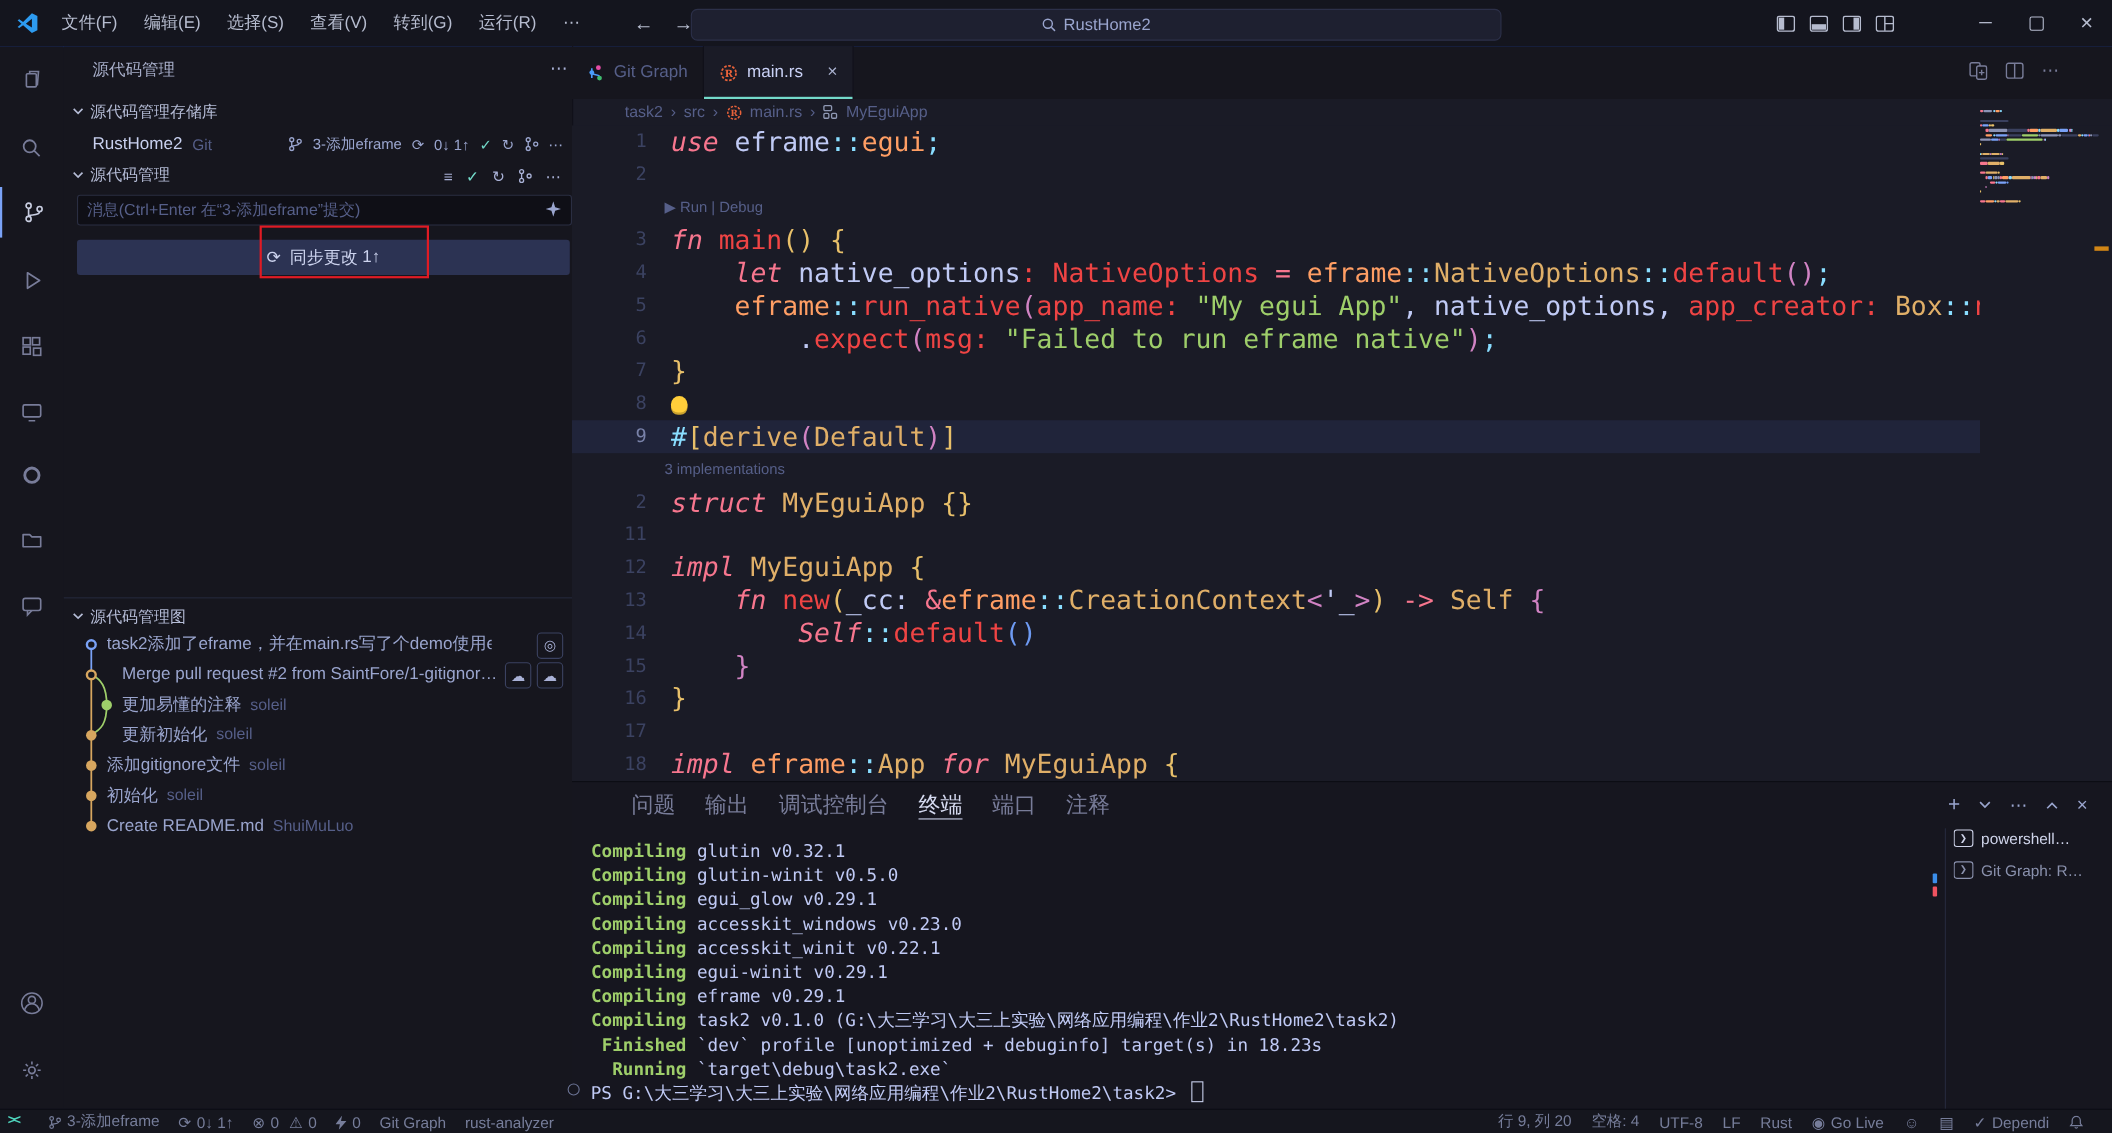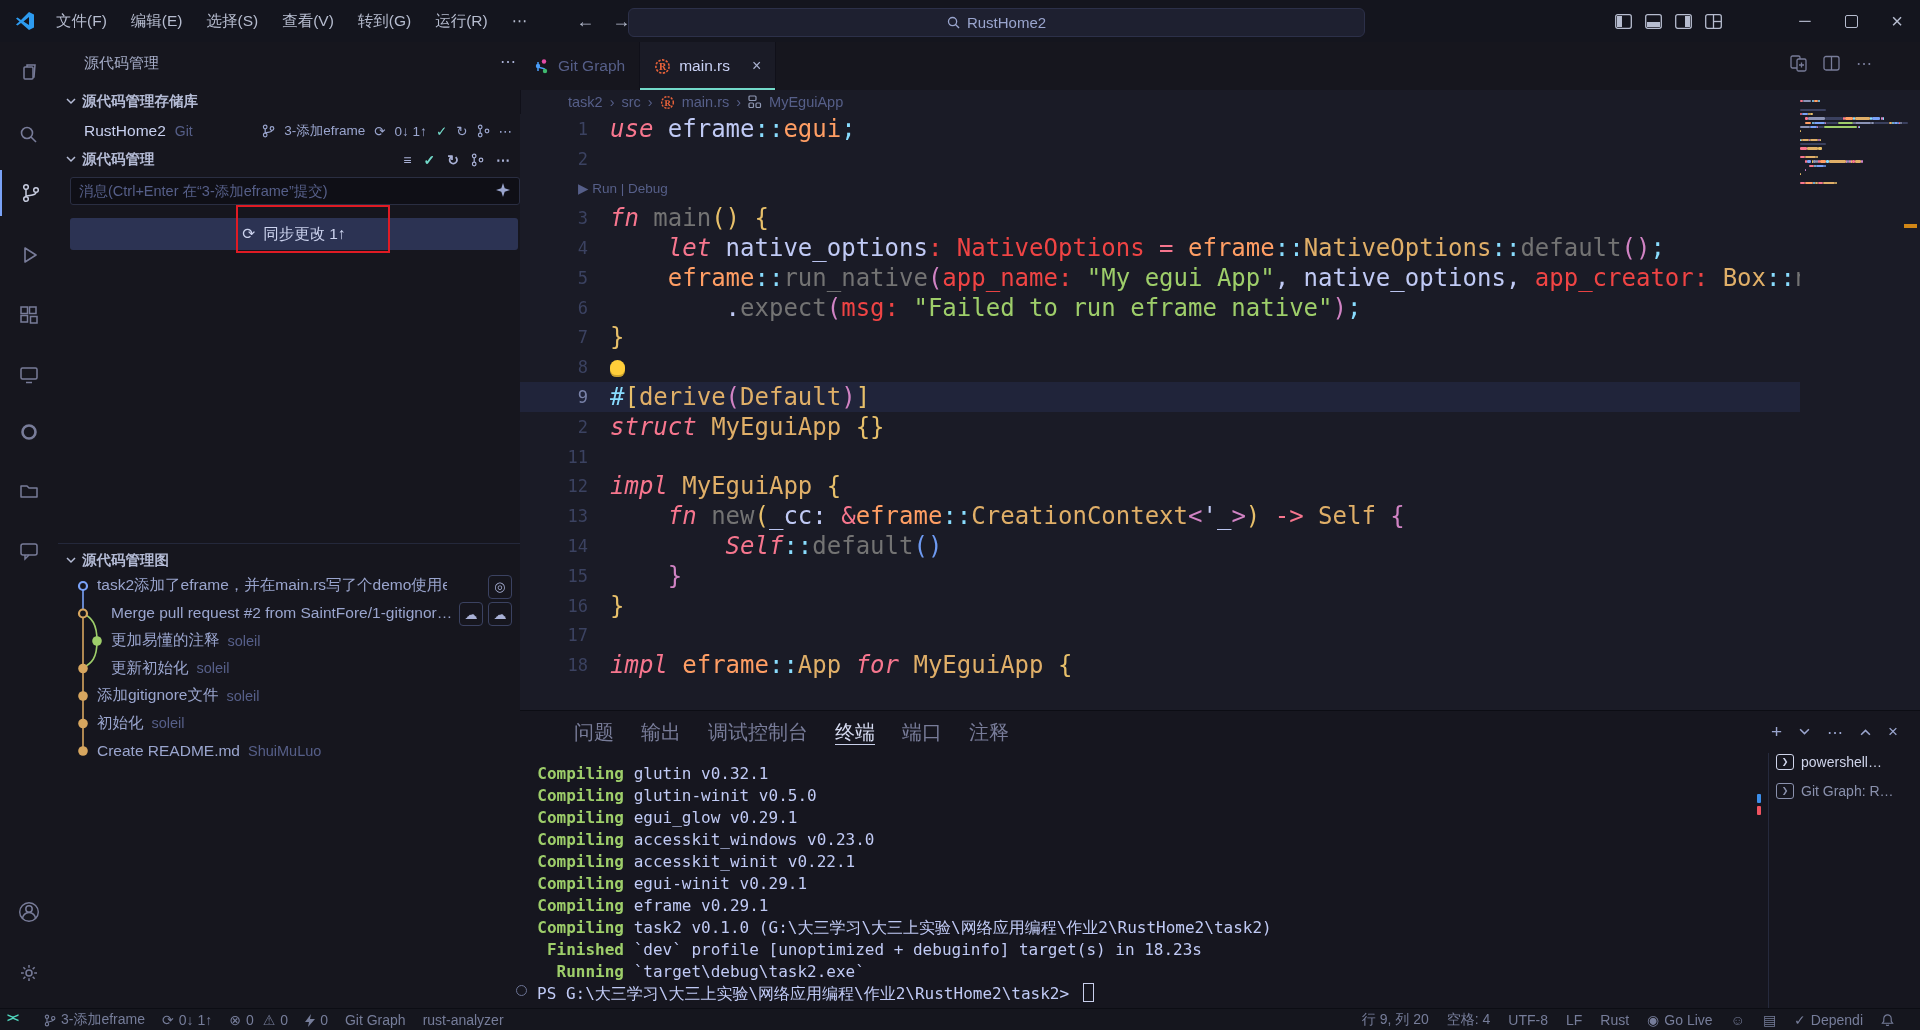--- a/index.html
+++ b/index.html
@@ -17,21 +17,21 @@
   .tb-right{position:absolute;top:0;height:42px;display:flex;align-items:center;}
   .layout-ic{width:30px;height:42px;display:flex;align-items:center;justify-content:center;}
   .winctl{width:46px;height:42px;display:flex;align-items:center;justify-content:center;color:#b6bccf;font-size:16px;}
   
   #activitybar{position:absolute;left:0;top:42px;width:58px;height:966px;background:#16161e;}
   .ab-item{position:absolute;left:0;width:58px;height:46px;display:flex;align-items:center;justify-content:center;}
   .ab-item.active{border-left:2px solid #7aa2f7;}
   
   #sidebar{position:absolute;left:58px;top:42px;width:462px;height:966px;background:#16161e;border-right:1px solid #101019;}
   .sb-title{position:absolute;left:26px;top:12px;font-size:15px;color:#a6adc8;}
-  .sec-head{position:absolute;left:0;width:462px;height:27px;display:flex;align-items:center;font-size:14.5px;font-weight:bold;color:#b5bcd6;}
+  .sec-head{position:absolute;left:0;width:462px;height:27px;display:flex;align-items:center;font-size:14.5px;font-weight:normal;color:#b5bcd6;}
   .chev{margin:0 6px 0 8px;}
   .sec-icons{margin-left:auto;display:flex;align-items:center;gap:12px;padding-right:10px;color:#a9b1d6;font-size:14px;}
   .repo-row{position:absolute;left:0;top:74px;width:462px;height:30px;display:flex;align-items:center;font-size:15.5px;}
   .repo-actions{margin-left:auto;display:flex;align-items:center;gap:9px;padding-right:8px;color:#9aa5ce;font-size:13.5px;white-space:nowrap;}
   #commit-input{position:absolute;left:12px;top:135px;width:414px;height:26px;background:#0f0f16;border:1px solid #2a2e42;border-radius:3px;
       color:#c0caf5;font-size:14.5px;padding:0 26px 0 8px;font-family:"Liberation Sans",sans-serif;}
   #commit-input::placeholder{color:#565f89;}
   #sparkle{position:absolute;left:438px;top:141px;}
   #sync-btn{position:absolute;left:12px;top:176px;width:448px;height:32px;background:#2c3353;border-radius:3px;
       display:flex;align-items:center;justify-content:center;gap:8px;color:#ccd3ee;font-size:15.5px;}
@@ -49,22 +49,22 @@
   .tab.active::after{content:"";position:absolute;left:0;bottom:0;height:2px;width:100%;background:#73daca;}
   .tab-close{margin-left:14px;color:#aab2d0;font-size:16px;}
   #editor-actions{position:absolute;left:1790px;top:54px;display:flex;gap:16px;align-items:center;color:#787c99;}
   #breadcrumb{position:absolute;left:568px;top:90px;height:24px;display:flex;align-items:center;gap:7px;font-size:14.5px;color:#565f89;}
   #code{position:absolute;left:520px;top:114px;width:1400px;height:596px;background:#1a1b26;font-family:"DejaVu Sans Mono","Liberation Mono",monospace;}
   .crow{position:relative;height:29.8px;display:flex;align-items:center;white-space:pre;width:1280px;overflow:hidden;}
   .crow.hl{background:#20243a;}
   .gut{display:inline-block;width:68px;text-align:right;padding-right:22px;font-size:17px;color:#3b4261;flex:none;}
   .crow.hl .gut{color:#7982a9;}
   .ctext{font-size:24px;}
-  .lens{padding-left:58px;font-size:13.5px;color:#565f89;font-family:"Liberation Sans",sans-serif;text-align:right;}
-  .kw{color:#f7768e;font-style:italic}.fc{color:#737373}.ty{color:#e0af68}.md{color:#ff9e64}
+  .lens{padding-left:84px;font-size:13.5px;color:#565f89;font-family:"Liberation Sans",sans-serif;text-align:right;}
+  .kw{color:#f7768e;font-style:italic}.fc{color:#ef4444}.ty{color:#e0af68}.md{color:#ff9e64}
   .st{color:#9ece6a}.op{color:#89ddff}.tx{color:#c0caf5}.hi{color:#ef4444}.rd{color:#f7768e}
   .b1{color:#e8c06a}.b2{color:#d183c4}.b3{color:#6e9af2}
   .bulb{width:15px;height:15px;background:#ffce3a;border-radius:50% 50% 42% 42%;box-shadow:0 2px 0 #caa22e;}
   #minimap{position:absolute;left:1800px;top:100px;width:114px;height:100px;}
   .mm-bar{position:absolute;height:2.4px;border-radius:1px;}
   #ruler-mark{position:absolute;left:1904px;top:224px;width:13px;height:4px;background:#d18616;}
   
   #panel{position:absolute;left:520px;top:710px;width:1400px;height:298px;background:#16161f;border-top:1px solid #0c0d14;}
   #panel-tabs{position:absolute;left:54px;top:0;height:42px;display:flex;gap:27px;align-items:center;}
   .ptab{font-size:20px;color:#787c99;height:42px;line-height:42px;position:relative;}
@@ -414,20 +414,21 @@
       <div class="crow"><span class="gut">1</span><span class="ctext"><span class="kw">use</span><span class="tx"> eframe</span><span class="op">::</span><span class="md">egui</span><span class="op">;</span></span></div>
       <div class="crow"><span class="gut">2</span><span class="ctext"></span></div>
       <div class="crow"><span class="lens">▶ Run | Debug</span></div>
       <div class="crow"><span class="gut">3</span><span class="ctext"><span class="kw">fn</span><span class="fc"> main</span><span class="b1">()</span><span class="b1"> {</span></span></div>
       <div class="crow"><span class="gut">4</span><span class="ctext"><span class="tx">    </span><span class="kw">let</span><span class="tx"> native_options</span><span class="hi">: NativeOptions</span><span class="rd"> =</span><span class="md"> eframe</span><span class="op">::</span><span class="ty">NativeOptions</span><span class="op">::</span><span class="fc">default</span><span class="b2">()</span><span class="op">;</span></span></div>
       <div class="crow"><span class="gut">5</span><span class="ctext"><span class="tx">    </span><span class="md">eframe</span><span class="op">::</span><span class="fc">run_native</span><span class="b2">(</span><span class="hi">app_name: </span><span class="st">"My egui App"</span><span class="tx">, </span><span class="tx">native_options</span><span class="tx">, </span><span class="hi">app_creator: </span><span class="ty">Box</span><span class="op">::</span><span class="fc">new</span><span class="b3">(</span><span class="rd">|</span><span class="tx">cc</span><span class="hi">: &amp;Cr</span></span></div>
       <div class="crow"><span class="gut">6</span><span class="ctext"><span class="tx">        .</span><span class="fc">expect</span><span class="b2">(</span><span class="hi">msg: </span><span class="st">"Failed to run eframe native"</span><span class="b2">)</span><span class="op">;</span></span></div>
       <div class="crow"><span class="gut">7</span><span class="ctext"><span class="b1">}</span></span></div>
       <div class="crow"><span class="gut">8</span><span class="bulb"></span></div>
       <div class="crow hl"><span class="gut">9</span><span class="ctext"><span class="op">#</span><span class="b1">[</span><span class="ty">derive</span><span class="b2">(</span><span class="ty">Default</span><span class="b2">)</span><span class="b1">]</span></span></div>
+      <div class="crow"><span class="lens">3 implementations</span></div>
       <div class="crow"><span class="gut">2</span><span class="ctext"><span class="kw">struct</span><span class="ty"> MyEguiApp</span><span class="b1"> {}</span></span></div>
       <div class="crow"><span class="gut">11</span><span class="ctext"></span></div>
       <div class="crow"><span class="gut">12</span><span class="ctext"><span class="kw">impl</span><span class="ty"> MyEguiApp</span><span class="b1"> {</span></span></div>
       <div class="crow"><span class="gut">13</span><span class="ctext"><span class="tx">    </span><span class="kw">fn</span><span class="fc"> new</span><span class="b1">(</span><span class="tx">_cc</span><span class="tx">: </span><span class="rd">&amp;</span><span class="md">eframe</span><span class="op">::</span><span class="ty">CreationContext</span><span class="b2">&lt;</span><span class="tx">'_</span><span class="b2">&gt;</span><span class="b1">)</span><span class="rd"> -&gt;</span><span class="ty"> Self</span><span class="b2"> {</span></span></div>
       <div class="crow"><span class="gut">14</span><span class="ctext"><span class="tx">        </span><span class="kw">Self</span><span class="op">::</span><span class="fc">default</span><span class="b3">()</span></span></div>
       <div class="crow"><span class="gut">15</span><span class="ctext"><span class="tx">    </span><span class="b2">}</span></span></div>
       <div class="crow"><span class="gut">16</span><span class="ctext"><span class="b1">}</span></span></div>
       <div class="crow"><span class="gut">17</span><span class="ctext"></span></div>
       <div class="crow"><span class="gut">18</span><span class="ctext"><span class="kw">impl</span><span class="md"> eframe</span><span class="op">::</span><span class="ty">App</span><span class="kw"> for</span><span class="ty"> MyEguiApp</span><span class="b1"> {</span></span></div>
     </div>

